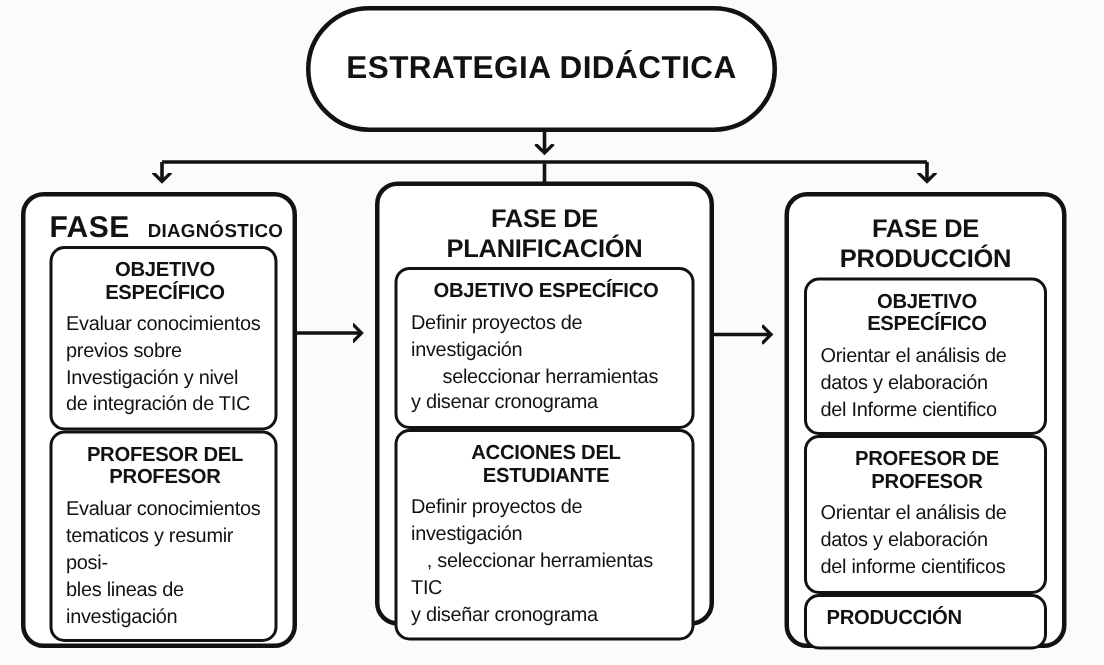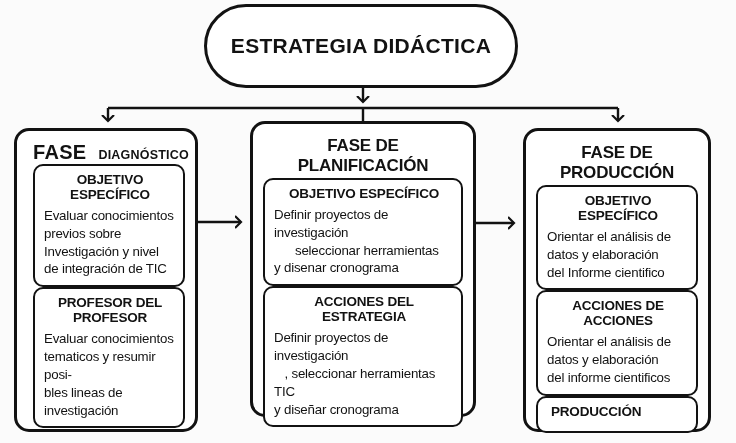--- a/index.html
+++ b/index.html
@@ -84,38 +84,38 @@
 
   <div class="col col2">
     <div class="col-header">FASE DE PLANIFICACIÓN</div>
     <div class="sub-box">
       <div class="sub-heading">OBJETIVO ESPECÍFICO</div>
       <div class="sub-body">Definir proyectos de investigación
       seleccionar herramientas
 y disenar cronograma</div>
     </div>
     <div class="sub-box">
-      <div class="sub-heading">ACCIONES DEL ESTRATEGIA</div>
+      <div class="sub-heading">ACCIONES DEL ESTUDIANTE</div>
       <div class="sub-body">Definir proyectos de investigación
    , seleccionar herramientas TIC
 y diseñar cronograma</div>
     </div>
 
   </div>
 
   <div class="col col3">
     <div class="col-header">FASE DE PRODUCCIÓN</div>
     <div class="sub-box">
       <div class="sub-heading">OBJETIVO ESPECÍFICO</div>
       <div class="sub-body">Orientar el análisis de
 datos y elaboración
 del Informe cientifico</div>
     </div>
     <div class="sub-box">
-      <div class="sub-heading">ACCIONES DE ACCIONES</div>
+      <div class="sub-heading">PROFESOR DE PROFESOR</div>
       <div class="sub-body">Orientar el análisis de
 datos y elaboración
 del informe cientificos</div>
     </div>
     <div class="sub-box">
       <div class="sub-heading left">PRODUCCIÓN</div>
 
     </div>
   </div>
 

